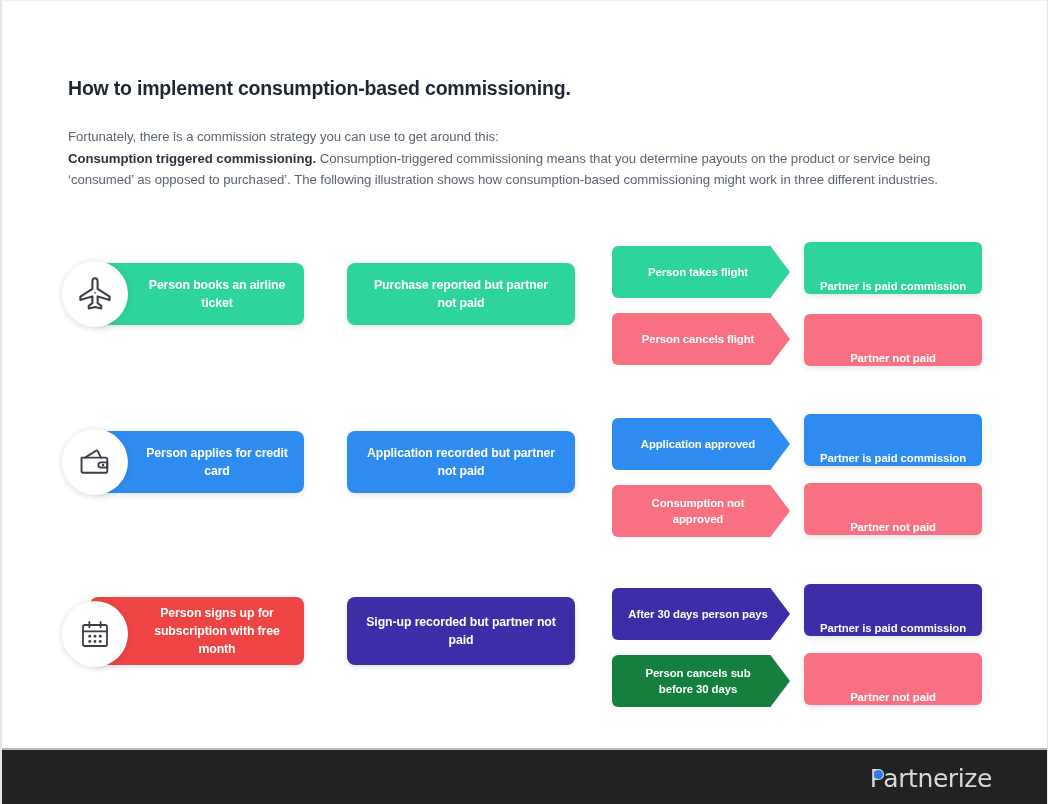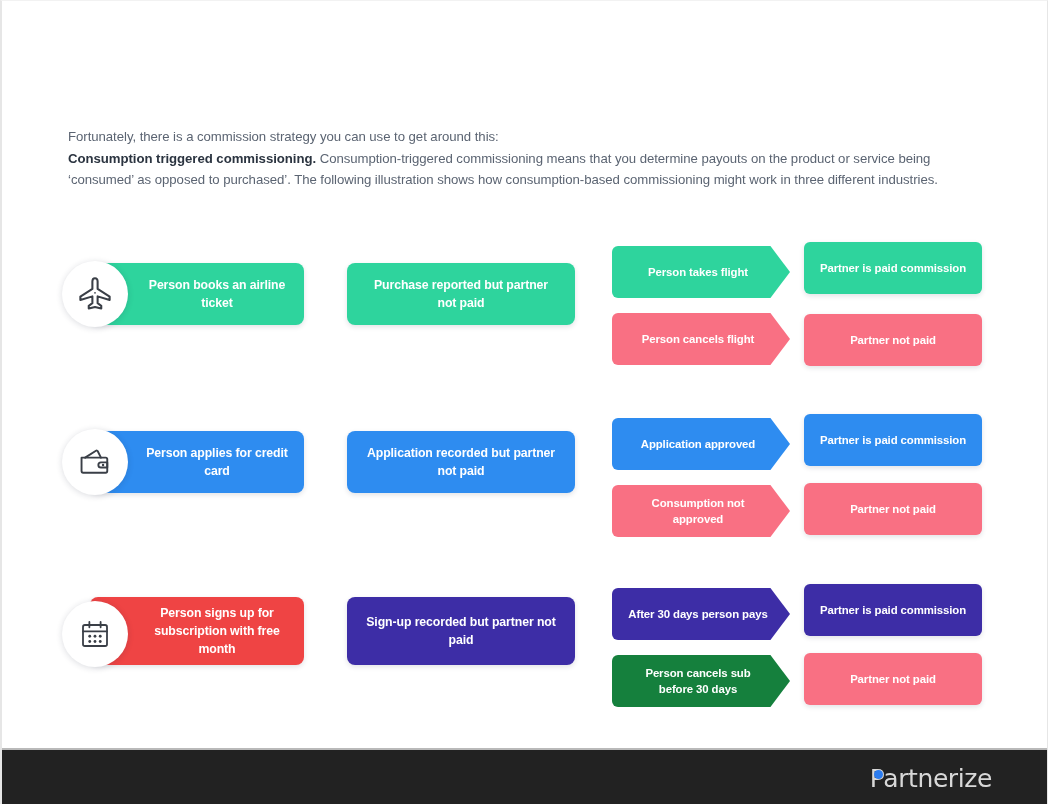--- a/index.html
+++ b/index.html
@@ -164,21 +164,21 @@
   }
 
   
   .outcome {
     position: absolute;
     left: 802px;
     width: 178px;
     height: 52px;
     border-radius: 6px;
     display: flex;
-    align-items: center;
+    align-items: flex-end;
     justify-content: center;
     text-align: center;
     box-shadow: 0 2px 5px rgba(30,40,60,0.13);
   }
   .outcome.top { top: 1px; }
   .outcome.bottom { top: 73px; }
   .row-2 .outcome.top { top: 5px; }
   .row-2 .outcome.bottom { top: 74px; }
   .row-3 .outcome.top { top: 5px; }
   .row-3 .outcome.bottom { top: 74px; }
@@ -224,20 +224,21 @@
     height: 9px;
     border-radius: 50%;
     background: #2b7cf0;
   }
 </style>
 </head>
 <body>
 
 <div class="slide">
 
+  <h1 class="page-title">How to implement consumption-based commissioning.</h1>
 
   <p class="body-copy">
     <span class="lead-in">Fortunately, there is a commission strategy you can use to get around this:</span><span class="strong">Consumption triggered commissioning.</span><span> Consumption-triggered commissioning means that you determine payouts on the product or service being ‘consumed’ as opposed to purchased’. The following illustration shows how consumption-based commissioning might work in three different industries.</span>
   </p>
 
   <div class="diagram">
 
     <div class="row row-1">
 
       <div class="icon-bubble">

